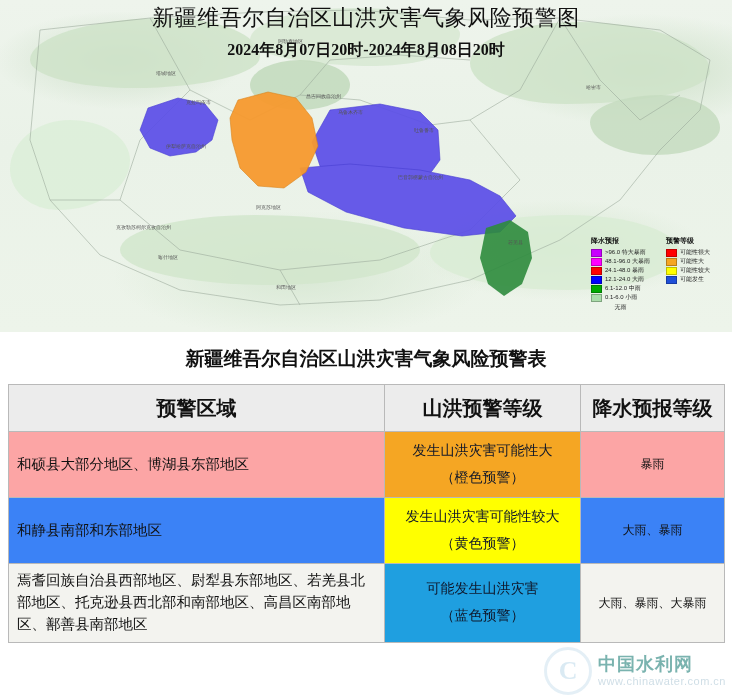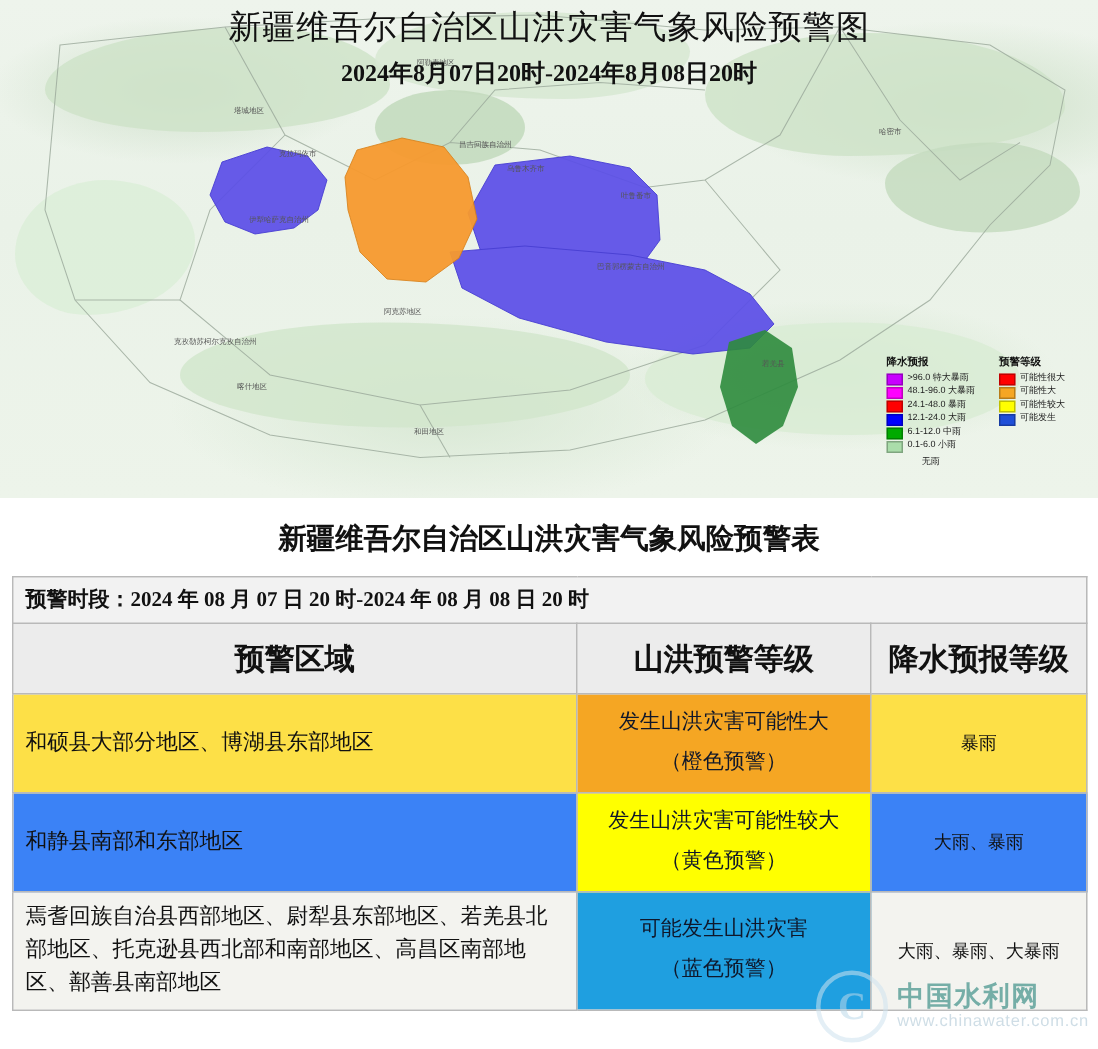--- a/index.html
+++ b/index.html
@@ -180,21 +180,21 @@
   }
   .cell-rain {
     text-align: center;
     font-size: 12px;
     color: #111;
   }
   .lvl-orange { background: #f5a623; }
   .lvl-yellow { background: #ffff00; }
   .lvl-blue   { background: #1f9fe0; }
 
-  .row-orange .cell-area, .row-orange .cell-rain { background:#fde047; }
+  .row-orange .cell-area, .row-orange .cell-rain { background:#fca5a5; }
   .row-yellow .cell-area, .row-yellow .cell-rain { background:#3b82f6; }
   .row-blue   .cell-area, .row-blue   .cell-rain { background:#f3f3ef; }
 
   
   .watermark {
     position: absolute;
     right: 6px;
     bottom: 4px;
     display: flex;
     align-items: center;
@@ -354,25 +354,20 @@
 <div class="table-title">新疆维吾尔自治区山洪灾害气象风险预警表</div>
 
 <div class="tbl-wrap">
   <table class="warn">
     <colgroup>
       <col class="col-area">
         <col class="col-level">
         <col class="col-rain">
     </colgroup>
     <tbody>
-      <tr class="row-period">
-        <td colspan="3">
-          <span>预警时段：</span><span>2024 年 08 月 07 日 20 时-2024 年 08 月 08 日 20 时</span>
-        </td>
-      </tr>
       <tr class="row-head">
         <td>预警区域</td>
         <td>山洪预警等级</td>
         <td>降水预报等级</td>
       </tr>
 
       <tr class="row-orange">
         <td class="cell-area">和硕县大部分地区、博湖县东部地区</td>
         <td class="cell-level lvl-orange">
           <div>发生山洪灾害可能性大</div>

